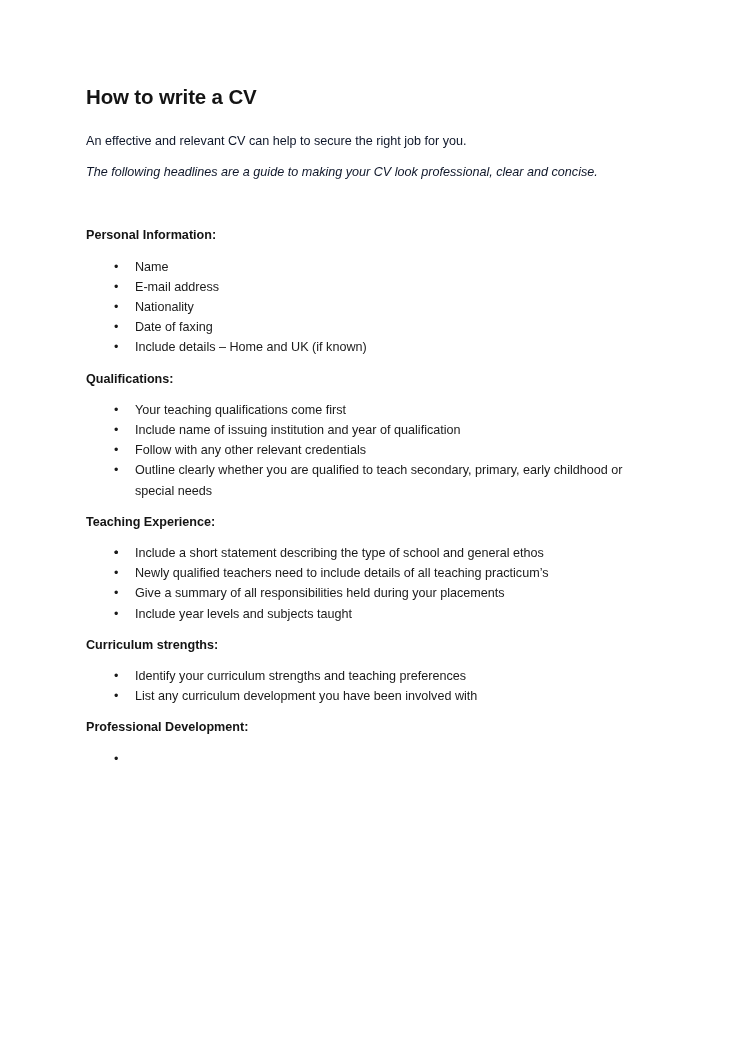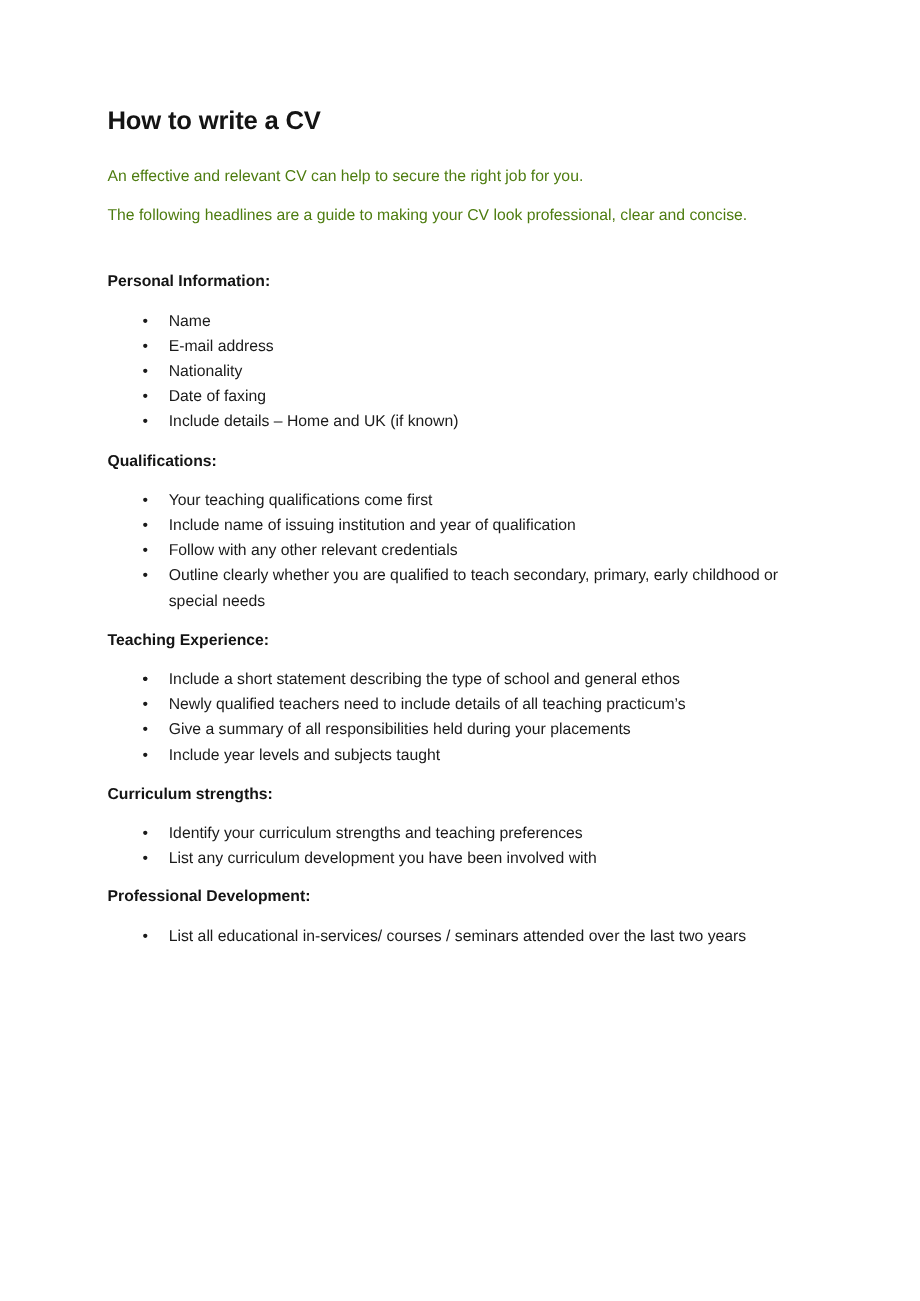--- a/index.html
+++ b/index.html
@@ -34,25 +34,26 @@
     font-weight: bold;
     line-height: 26px;
     letter-spacing: -0.15px;
     margin: 0 0 21px 0;
     color: #141414;
   }
   .para {
     font-size: 12.6px;
     line-height: 20.2px;
     margin: 0 0 11px 0;
-    color: #4d7c0f;
+    color: #0f172a;
     text-align: left;
   }
   .para.last-intro {
-    margin-bottom: 2px;
+    margin-bottom: 12px;
+    font-style: italic;
   }
   .subhead {
     font-size: 12.6px;
     font-weight: bold;
     line-height: 20.2px;
     margin: 0 0 11px 0;
     color: #141414;
   }
   .section {
     margin: 0;
@@ -145,19 +146,19 @@
           <div class="section-head">Curriculum strengths:</div>
           <ul class="bullets">
             <li><span class="bullet-dot">•</span><span>Identify your curriculum strengths and teaching preferences</span></li>
             <li><span class="bullet-dot">•</span><span>List any curriculum development you have been involved with</span></li>
           </ul>
           <div class="section-spacer"></div>
         </div>
         <div class="section">
           <div class="section-head">Professional Development:</div>
           <ul class="bullets">
-            <li><span class="bullet-dot">•</span><span>List all educational in-services/ courses / seminars attended over the last two years</span></li>
+            <li><span class="bullet-dot">•</span></li>
           </ul>
         </div>
       </div>
 
   </div>
 </div>
 
 </body></html>

